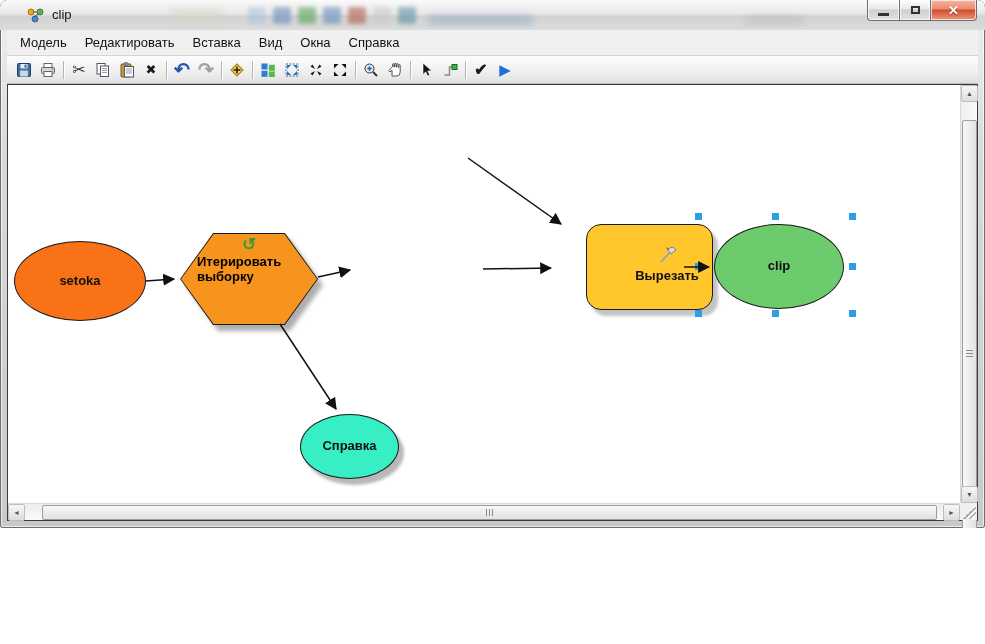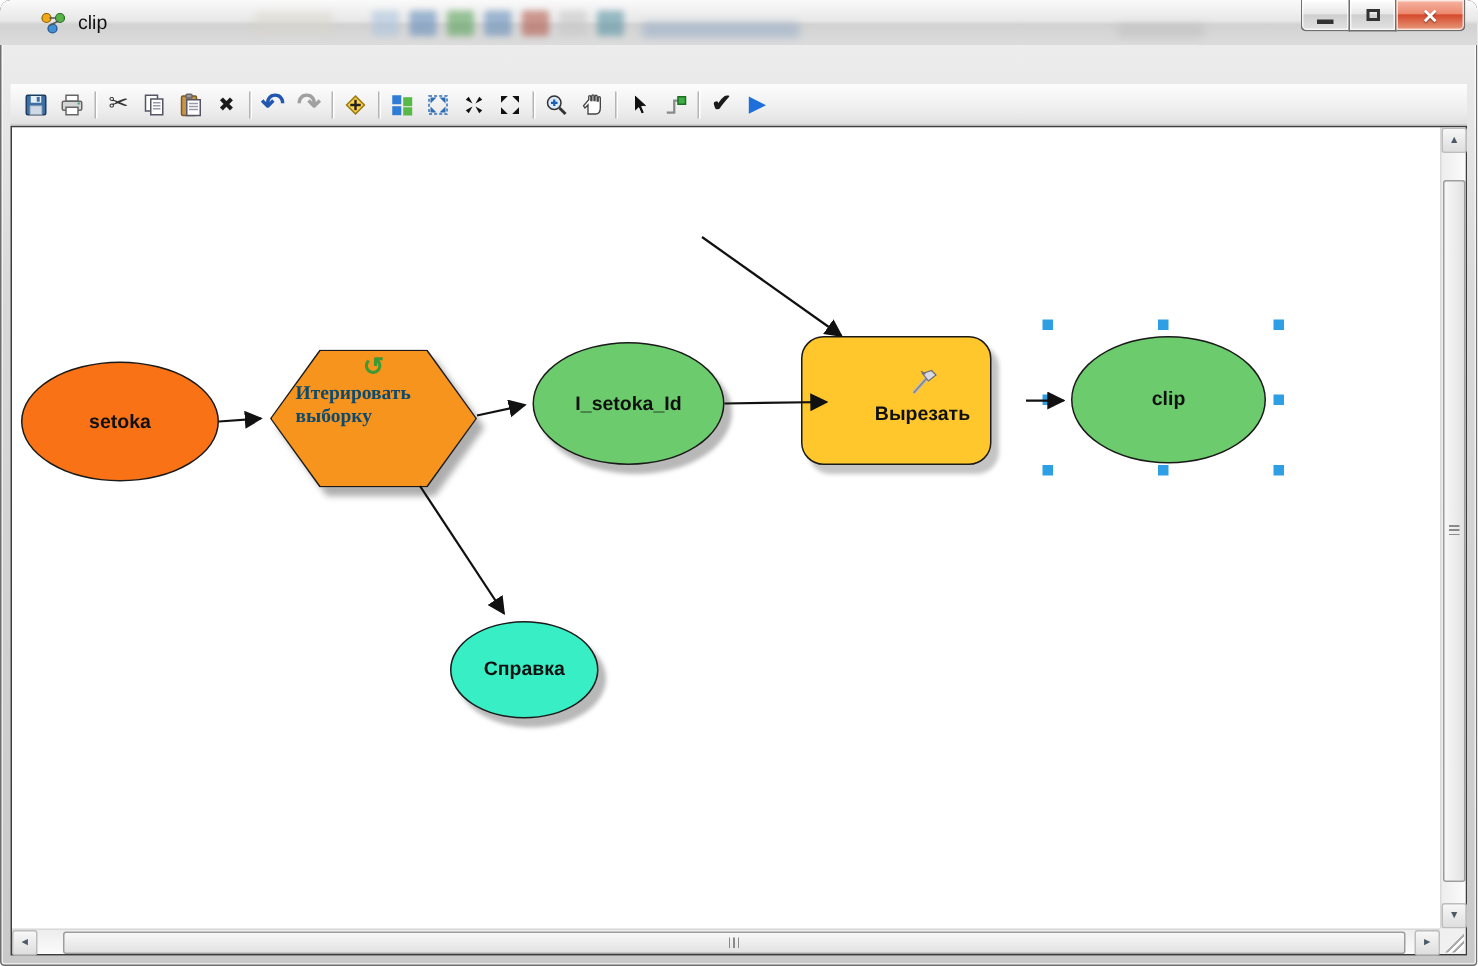--- a/index.html
+++ b/index.html
@@ -1,19 +1,19 @@
 <!DOCTYPE html>
 <html><head>
 <meta charset="utf-8">
 <style>
   * { margin:0; padding:0; box-sizing:border-box; }
   html,body { background:#ffffff; font-family:"Liberation Sans", sans-serif; }
 
   .window {
-    position:relative; width:985px; height:644px;
+    position:relative; width:985px; height:528px;
     border-radius:7px 7px 3px 3px;
     background:linear-gradient(180deg,#f0f0f0,#d9d9d9 30%,#c9c9c9);
     box-shadow:inset 0 0 0 1px #6e6e6e, inset 0 0 0 2px rgba(255,255,255,.65);
     overflow:hidden;
   }
 
   
   .titlebar {
     position:absolute; top:0; left:0; right:0; height:30px;
     border-radius:7px 7px 0 0;
@@ -96,21 +96,21 @@
   .ellipse { border:1px solid #1a1a1a; border-radius:50%; }
   .shadowed { box-shadow:5px 6px 3px rgba(125,125,125,.55); }
   .tool-rect { border:1px solid #1a1a1a; border-radius:15px; flex-direction:column; box-shadow:5px 6px 3px rgba(125,125,125,.45); }
 
   .hex-wrap { position:absolute; filter:drop-shadow(5px 6px 2px rgba(120,120,120,.6)); }
   .hex-border, .hex-fill { position:absolute; clip-path:polygon(24% 0,76% 0,100% 50%,76% 100%,24% 100%,0 50%); }
   .hex-border { inset:0; background:#1a1a1a; }
   .hex-fill { inset:1px; }
   .hex-content { position:absolute; inset:0; display:flex; flex-direction:column; align-items:center; justify-content:flex-start; padding-top:3px; }
   .iter-icon { font-size:17px; font-weight:bold; color:#3f9a33; line-height:1; }
-  .hex-content .lbl { font-size:13px; font-weight:bold; color:#0c4a6e; line-height:1.15; margin-top:2px;font-family:Liberation Serif, serif; }
+  .hex-content .lbl { font-size:13px; font-weight:bold; color:#000000; line-height:1.15; margin-top:2px; }
 
   .edges { position:absolute; inset:0; pointer-events:none; }
   .handle { position:absolute; width:7px; height:7px; }
   .value-lbl { width:66px; word-break:break-all; }
 </style>
 </head>
 <body>
 
 <div class="window">
 
@@ -143,20 +143,28 @@
         </div>
       <div class="wbtn max">
           <span class="glyph-max"></span>
         </div>
       <div class="wbtn close">
           <span>✕</span>
         </div>
     </div>
   </div>
 
+  <div class="menubar">
+    <span class="menu-item">Модель</span>
+    <span class="menu-item">Редактировать</span>
+    <span class="menu-item">Вставка</span>
+    <span class="menu-item">Вид</span>
+    <span class="menu-item">Окна</span>
+    <span class="menu-item">Справка</span>
+  </div>
 
   <div class="toolbar">
     <div class="tbtn">
       <svg width="16" height="16" viewBox="0 0 16 16">
           <rect x="1.5" y="1.5" width="13" height="13" rx="1" fill="#3a6ea5" stroke="#1d3d63"></rect>
           <rect x="4.5" y="2" width="7" height="4.5" fill="#e8eef5"></rect>
           <rect x="8.5" y="2.6" width="2" height="3.2" fill="#3a6ea5"></rect>
           <rect x="4" y="8.5" width="8" height="6" fill="#cfd9e6" stroke="#8899aa" stroke-width="0.6"></rect>
         </svg>
     </div>
@@ -288,25 +296,22 @@
 
       <div class="hex-wrap" style="left:172px;top:148px;width:138px;height:92px;">
         <div class="hex-border"></div>
         <div class="hex-fill" style="background-color: rgb(247, 148, 30);"></div>
         <div class="hex-content">
           <span class="iter-icon">↺</span>
           <span class="lbl" style="width:104px;">Итерировать выборку</span>
         </div>
       </div>
 
-      <div class="node ellipse shadowed" style="left: 347px; top: 143px; width: 128px; height: 82px; background-color: rgb(108, 203, 108);">
-        <span class="lbl">I_setoka_Id</span>
-      </div>
-
-      <div class="node tool-rect" style="left: 526px; top: 139px; width: 127px; height: 86px; background-color: rgb(255, 199, 43); padding-left: 35px;">
+
+      <div class="node tool-rect" style="left: 578px; top: 139px; width: 127px; height: 86px; background-color: rgb(255, 199, 43); padding-left: 35px;">
         <svg width="22" height="20" viewBox="0 0 22 20" style="margin-top:-6px;">
           <line x1="5" y1="17" x2="14" y2="7" stroke="#b9b9c2" stroke-width="2.4"></line>
           <line x1="5" y1="17" x2="14" y2="7" stroke="#7d7d88" stroke-width="0.8"></line>
           <polygon points="11,4 17,2 20,5 15,9" fill="#d9d9e2" stroke="#6a6a74" stroke-width="0.8"></polygon>
           <line x1="10" y1="2.5" x2="13" y2="4.5" stroke="#6a6a74" stroke-width="1"></line>
         </svg>
         <span class="lbl" style="margin-top:4px;">Вырезать</span>
       </div>
 
       <div class="node ellipse" style="left: 706px; top: 139px; width: 130px; height: 85px; background-color: rgb(108, 203, 108);">

